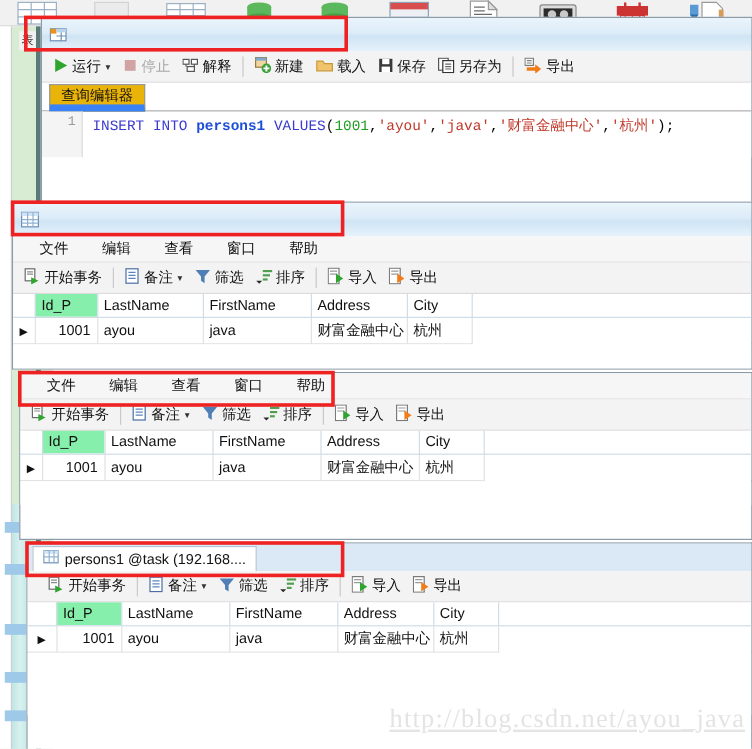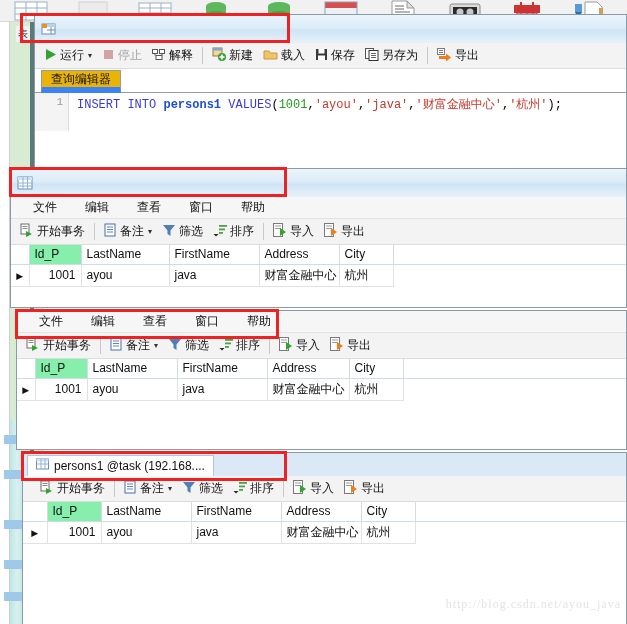--- a/index.html
+++ b/index.html
@@ -125,22 +125,22 @@
   .arrow-glyph { font-size:9px; color:#111; }
   .grid .pad { border-right:none; }
 
   .grid-body-fill { background:#ffffff; }
 
   
   .redbox { position:absolute; border:3px solid #ee2222; pointer-events:none; }
 
   .watermark {
     position:absolute; right:6px; bottom:12px;
-    font-family:"Liberation Serif","DejaVu Serif",serif; font-size:12px;
-    color:#e4e4e4; letter-spacing:1px; white-space:nowrap;
+    font-family:"Liberation Serif","DejaVu Serif",serif; font-size:22px;
+    color:#e4e4e4; letter-spacing:1px; white-space:nowrap;text-decoration:underline;
   }
 </style>
 </head>
 <body>
 
 <div id="desktop">
 
   <div class="bg-icon-strip">
     <div class="bg-icon">
       <svg width="34" height="20">

